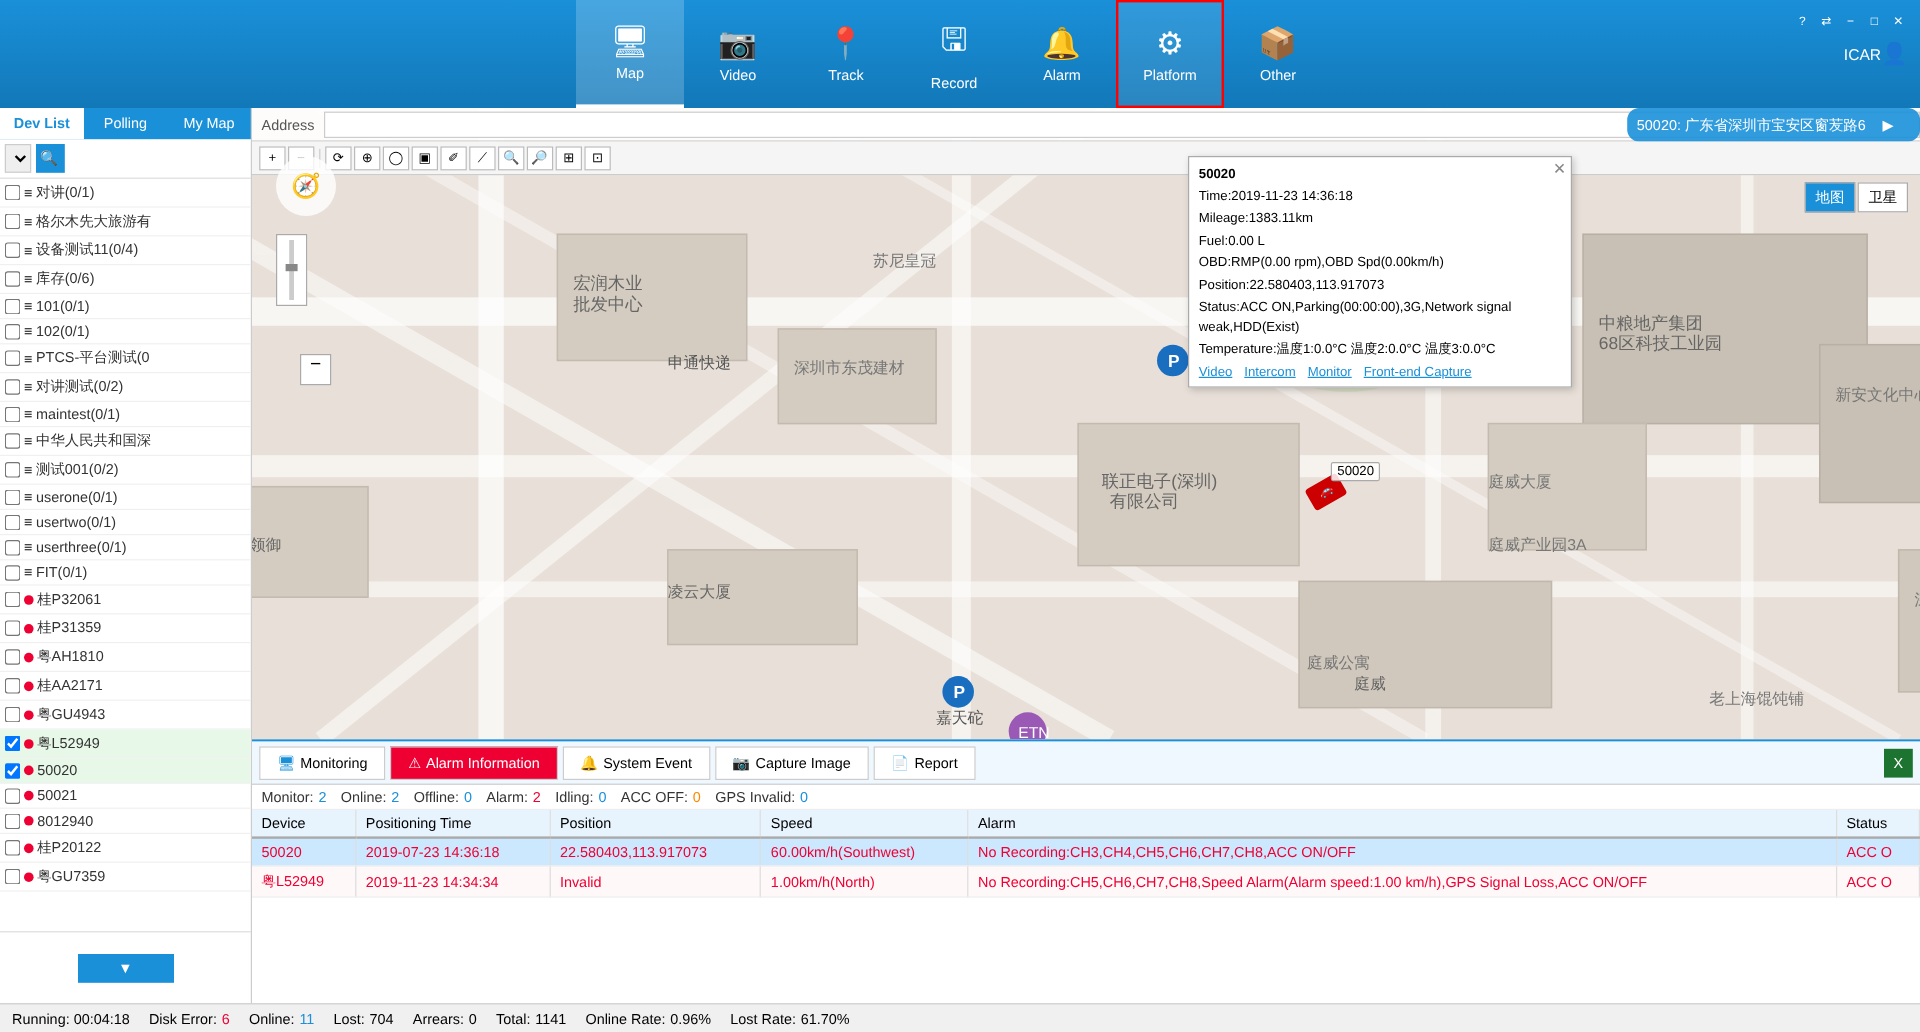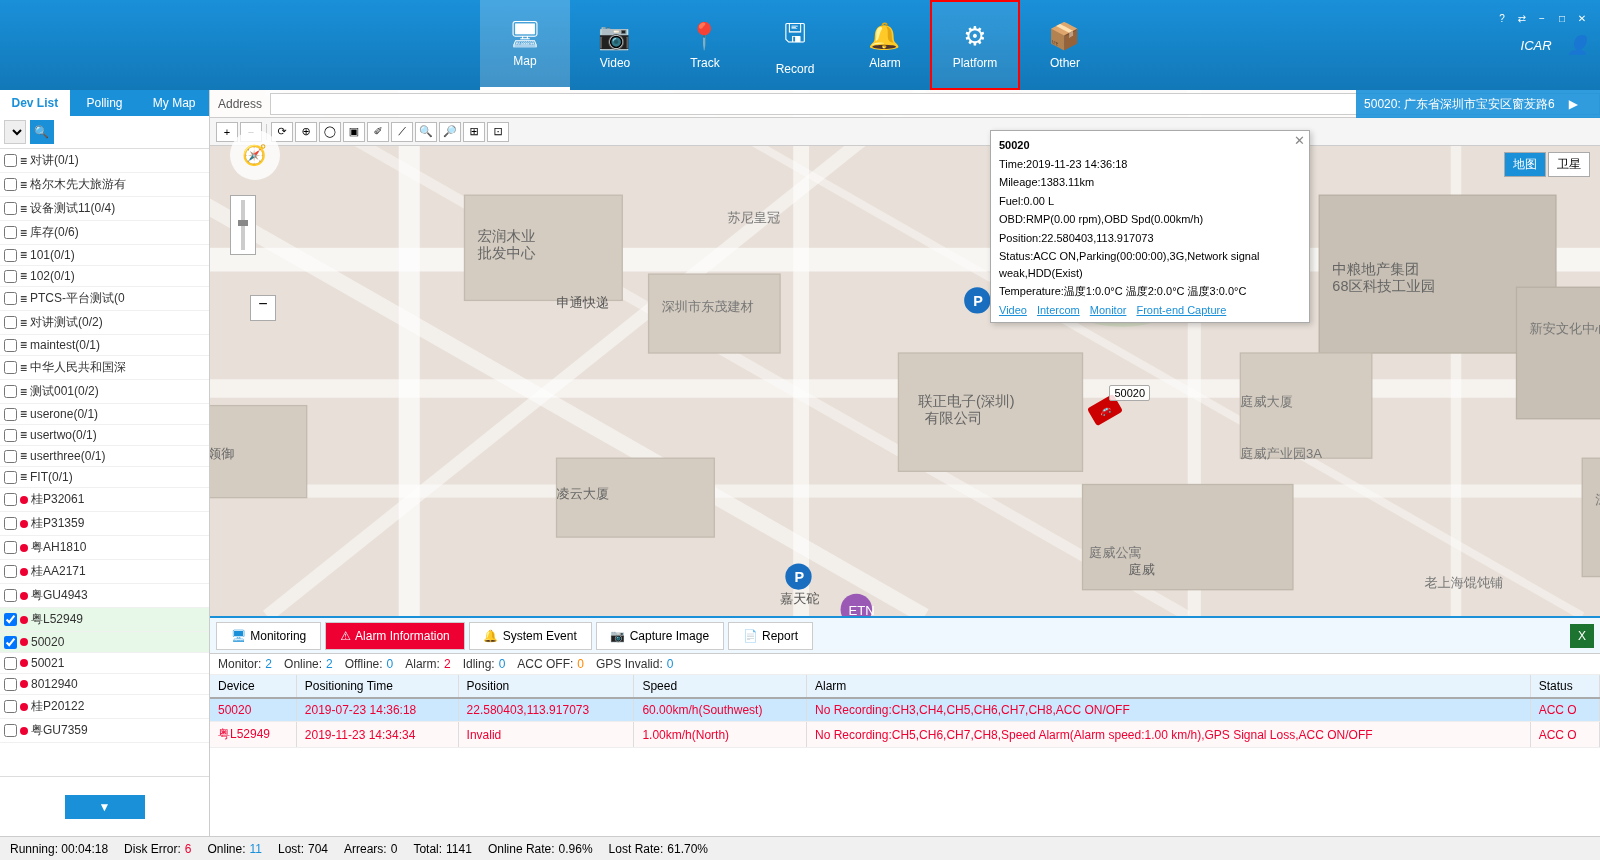--- a/index.html
+++ b/index.html
@@ -15,21 +15,21 @@
     .nav-item {
       display: flex; flex-direction: column; align-items: center; justify-content: center;
       width: 90px; height: 90px; cursor: pointer; color: #fff; font-size: 12px;
       border: none; background: transparent;
     }
     .nav-item.active { background: rgba(255,255,255,0.2); border-bottom: 3px solid #fff; }
     .nav-item.selected { border: 2px solid red; background: rgba(255,255,255,0.1); }
     .nav-icon { font-size: 26px; margin-bottom: 4px; }
     .nav-label { font-size: 12px; color: #fff; }
     #topbar .right-section { flex: 1; display: flex; align-items: center; justify-content: flex-end; padding-right: 10px; gap: 8px; }
-    .title-btn { color: #fff; font-size: 13px; display: flex; align-items: center; gap: 16px; font-style: italic; }
+    .title-btn { color: #fff; font-size: 13px; display: flex; align-items: center; gap: 0; }
     .window-controls { display: flex; gap: 4px; position: absolute; top: 10px; right: 10px; }
     .win-btn { width: 16px; height: 16px; border: none; cursor: pointer; font-size: 10px; background: transparent; color: #fff; }
 
     
     #main { display: flex; flex-direction: column; height: 770px; }
 
     
     #sidebar {
       width: 210px; min-width: 210px; background: #fff; border-right: 1px solid #ccc;
       display: flex; flex-direction: column; height: 100%;
@@ -123,21 +123,21 @@
     }
 
     
     .red-arrow {
       position: absolute; z-index: 28; color: red; font-size: 36px; transform: rotate(-45deg);
     }
 
     
     .map-status-bar {
       position: absolute; top: 0; right: 0; height: 28px; background: rgba(26,144,217,0.9);
-      color: #fff; font-size: 12px; display: flex; align-items: center; padding: 0 8px; z-index: 15;
+      color: #fff; font-size: 12px; display: flex; align-items: center; padding: 0 8px; z-index: 15; border-radius: 10px;
     }
 
     
     #map-toolbar {
       display: flex; align-items: center; gap: 2px; padding: 3px 6px;
       background: #f5f5f5; border-bottom: 1px solid #ccc; position: absolute; top: 28px; left: 0; right: 0; z-index: 10; height: 28px;
     }
     .tb-btn {
       width: 22px; height: 20px; border: 1px solid #bbb; background: #fff;
       cursor: pointer; font-size: 11px; display: flex; align-items: center; justify-content: center;

